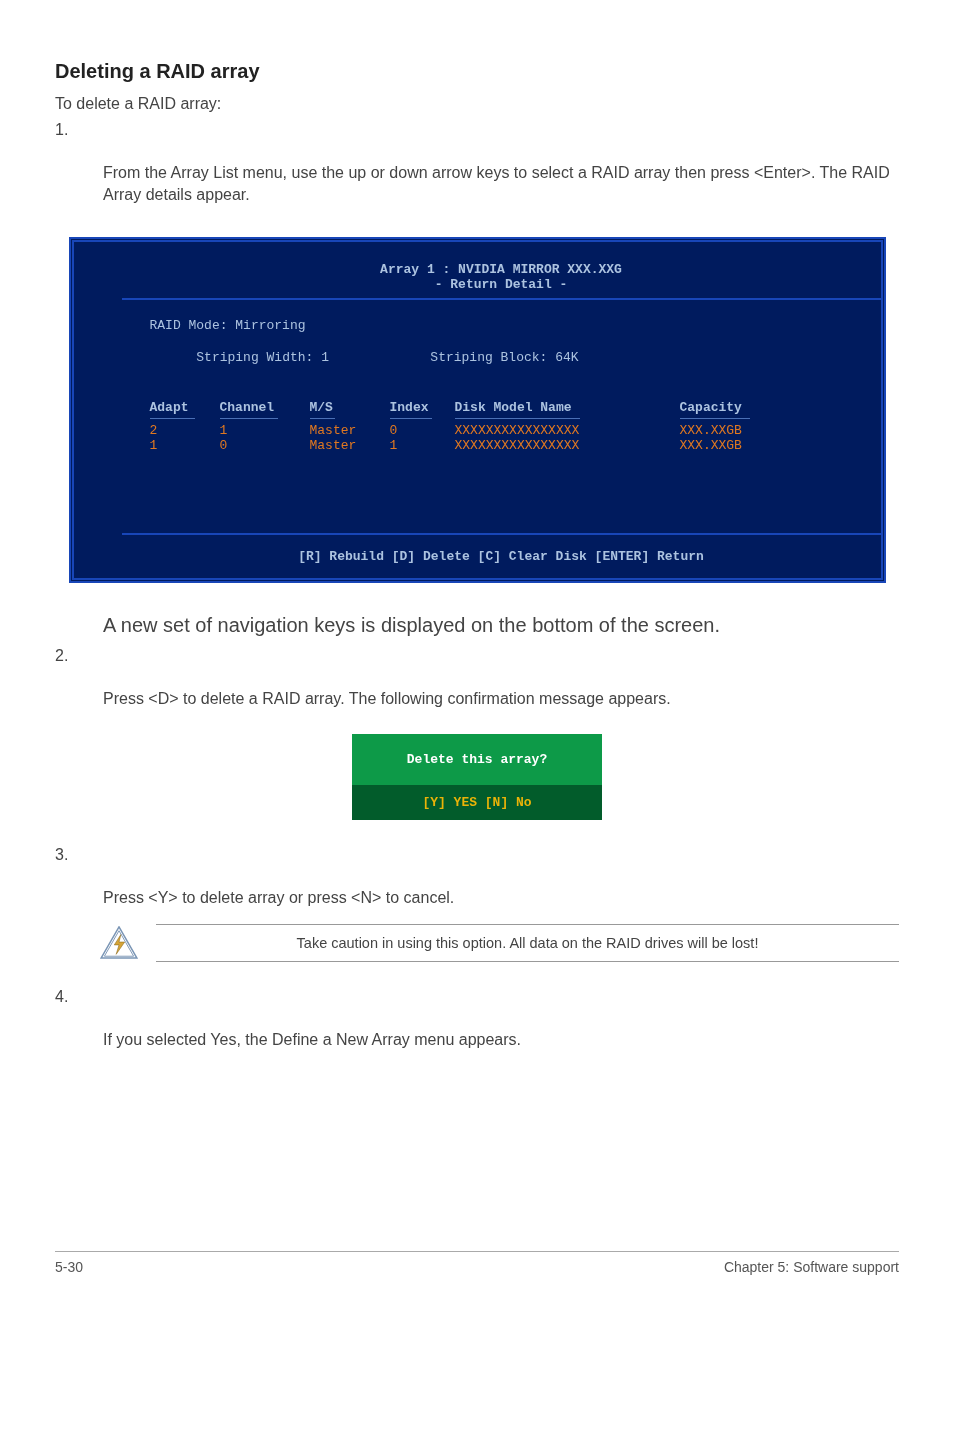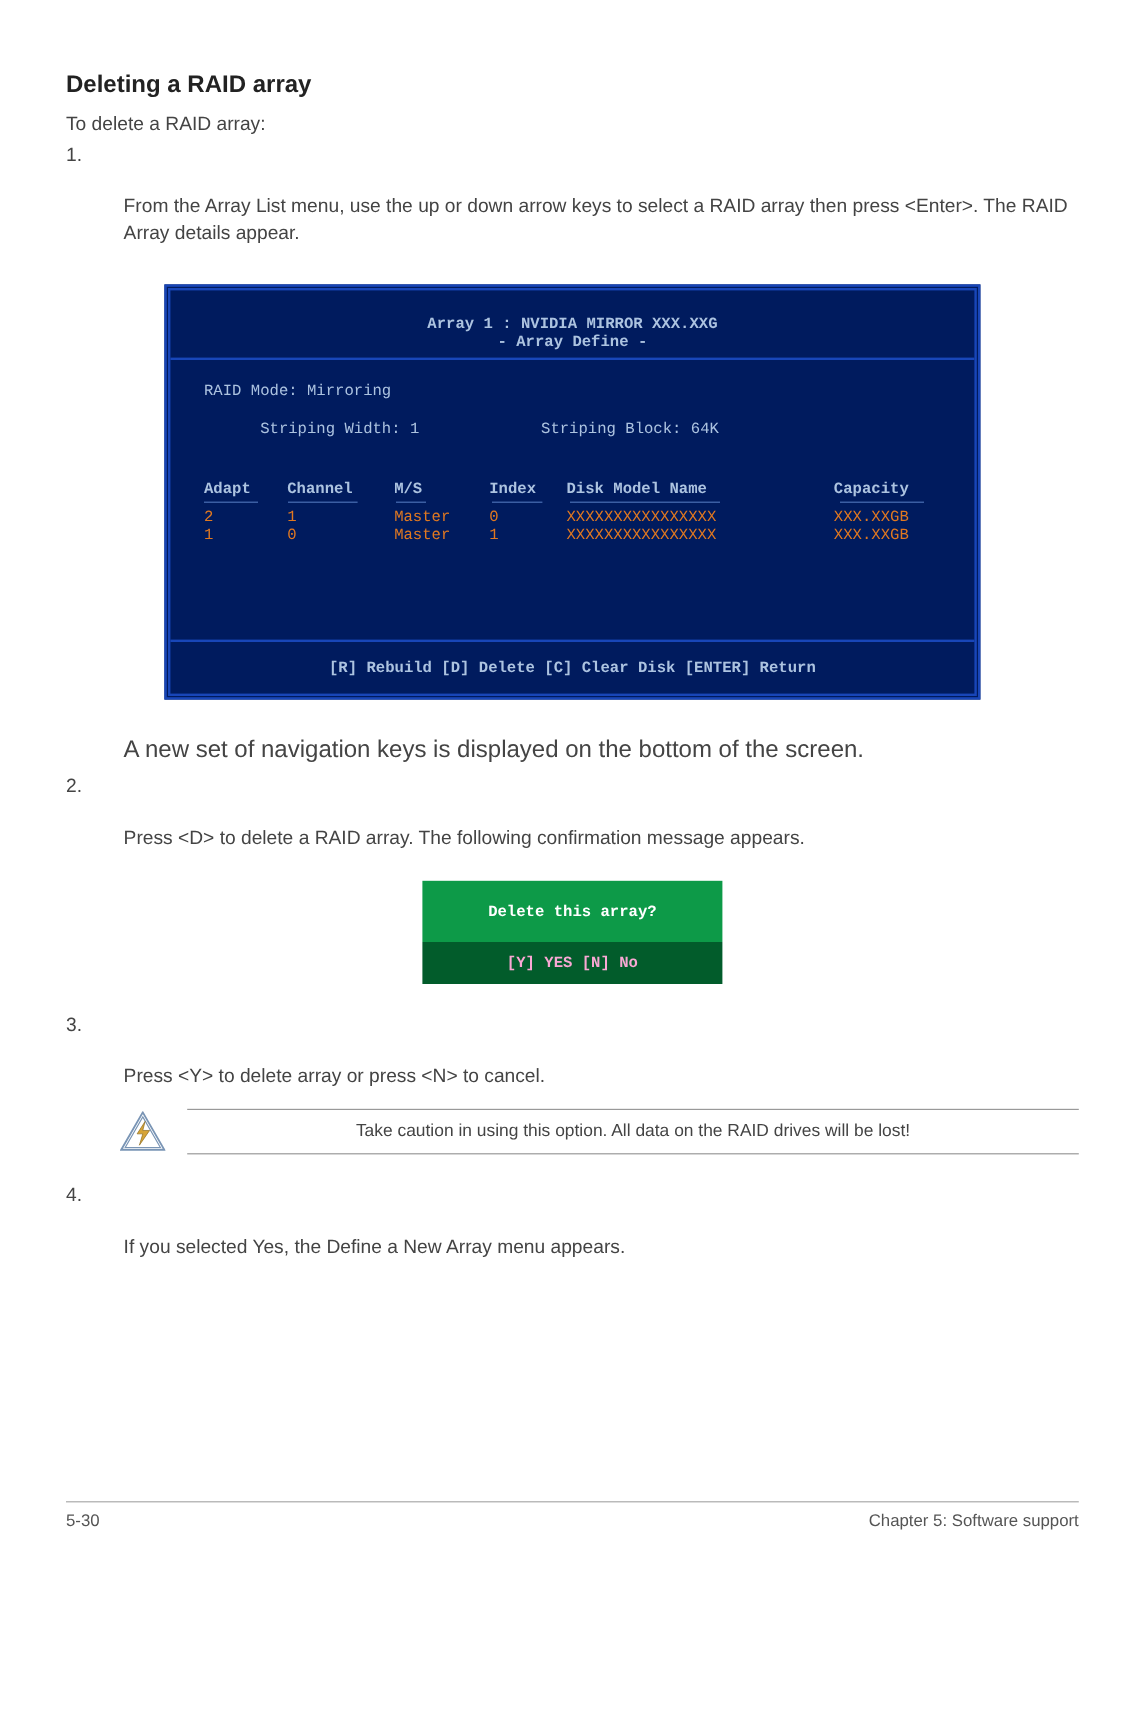--- a/index.html
+++ b/index.html
@@ -38,27 +38,28 @@
     }
     .step-number {
       width: 48px;
       flex-shrink: 0;
     }
     .step-text {
       flex: 1;
       margin-top: 43px;
     }
     .terminal {
-      width: 680px;
+      width: 817px;
       margin: 28px auto;
       border: 5px double #1846b8;
       background: #001b5e;
       font-family: 'Courier New', monospace;
       font-size: 13px;
       color: #ACC3E0;
+      padding-left: 48px;
     }
     .terminal-title {
       text-align: center;
       padding: 20px 0 6px 0;
       font-weight: bold;
       border-bottom: 2px solid #1846b8;
     }
     .terminal-body {
       padding: 18px 28px 80px 28px;
       border-radius: 10px;
@@ -123,21 +124,21 @@
     }
     .dialog-top {
       background: #0d9a48;
       text-align: center;
       padding: 18px 0;
     }
     .dialog-bottom {
       background: #025c2b;
       text-align: center;
       padding: 10px 0;
-      color: #f9a8d4;
+      color: #eab308;
     }
     .warning-note {
       margin: 14px 0 24px 45px;
       display: flex;
       align-items: center;
       gap: 18px;
       text-align: center;
     }
     .warning-icon {
       width: 38px;
@@ -171,21 +172,21 @@
 <ol class="step-list">
   <li class="step-item">
     <span class="step-number">1.</span>
     <span class="step-text">From the Array List menu, use the up or down arrow keys to select a RAID array then press &lt;Enter&gt;. The RAID Array details appear.</span>
   </li>
 </ol>
 
 <div class="terminal">
   <div class="terminal-title">
     <div>Array 1 : NVIDIA MIRROR  XXX.XXG</div>
-    <div>- Array Define -</div>
+    <div>- Return Detail -</div>
   </div>
   <div class="terminal-body">
     <div class="terminal-row">RAID Mode: Mirroring</div>
     <div class="terminal-row">
       <span>Striping Width: 1</span><span>             </span><span>Striping Block: 64K</span>
     </div>
     <div class="terminal-section-gap"></div>
     <div class="terminal-headers">
       <span class="terminal-col-adapt">Adapt</span>
       <span class="terminal-col-channel">Channel</span>

